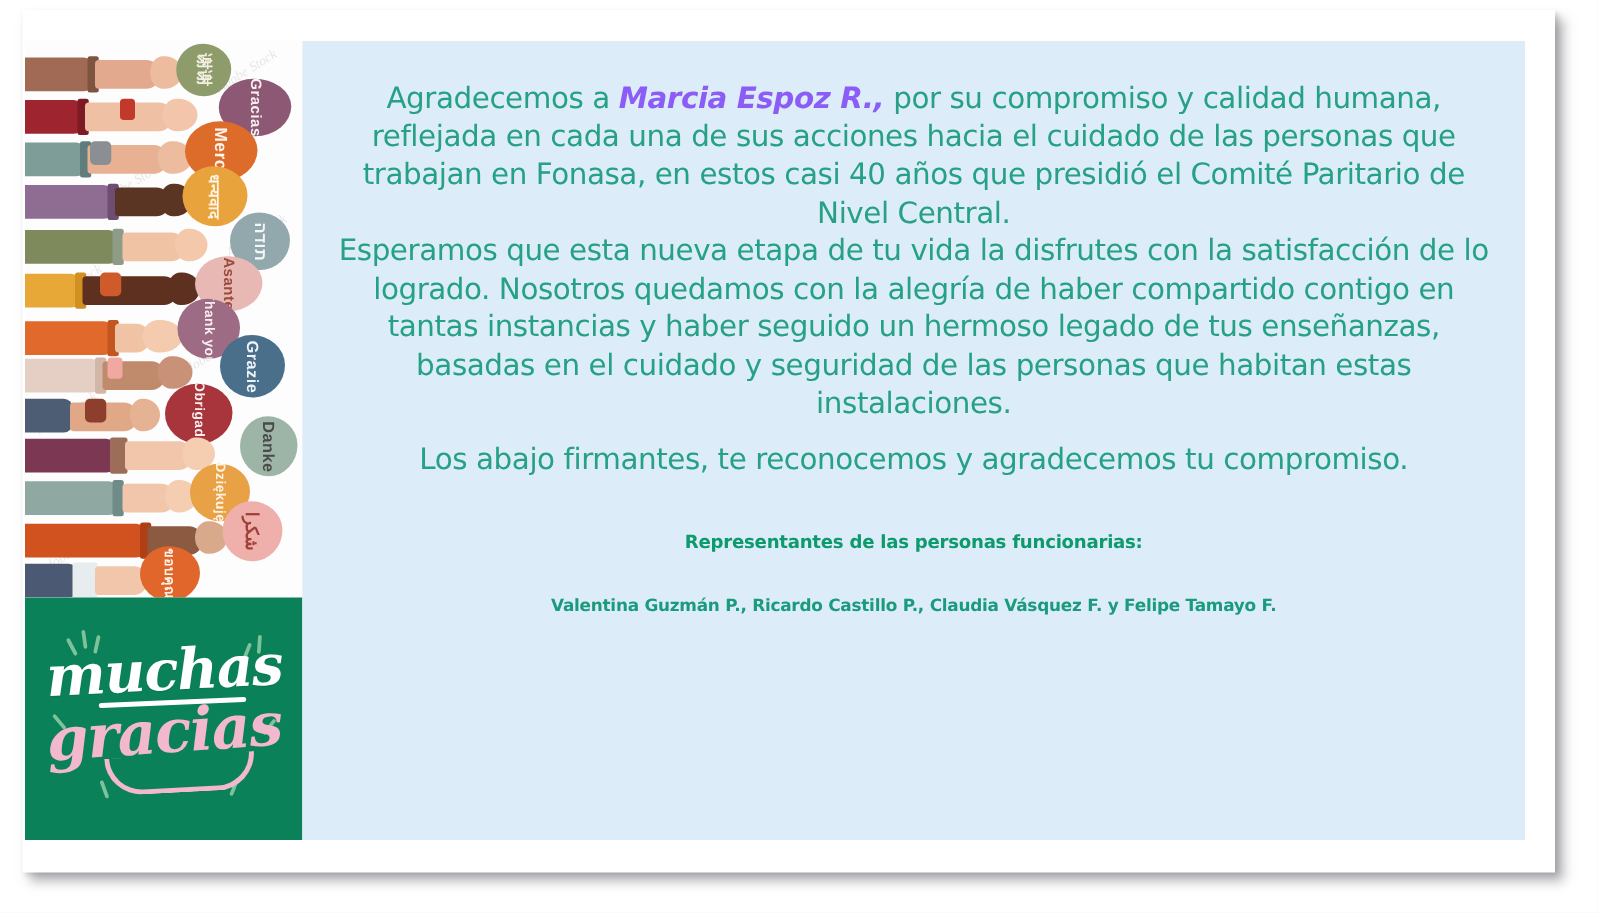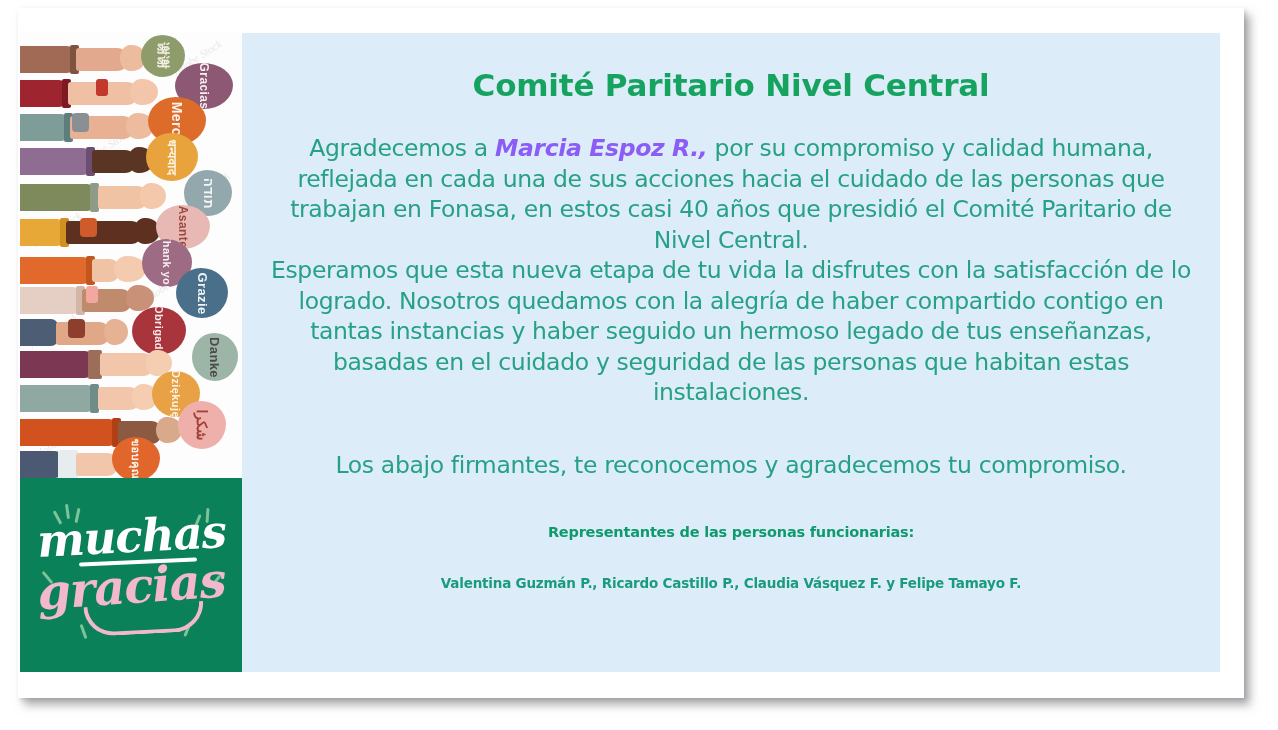--- a/index.html
+++ b/index.html
@@ -205,21 +205,21 @@
     color: #26a185;
     font-family: "DejaVu Sans", sans-serif;
     font-size: 23.5px;
     line-height: 1.30;
     letter-spacing: -0.35px;
     margin: 0 auto;
     max-width: 942px;
   }
   #para-1 { margin-top: 30px; }
   #para-2 { }
-  #para-3 { margin-top: 42px; }
+  #para-3 { margin-top: 14px; }
   .para b {
     font-weight: bold;
     color: #8b5cf6;
     font-style: italic;
   }
 
   #signatories {
     display: flex;
     flex-direction: row;
     margin-top: 44px;
@@ -395,21 +395,20 @@
           <div id="muchas-word">muchas</div>
           <div id="muchas-underline"></div>
           <div id="gracias-word">gracias</div>
           <div id="gracias-swash"></div>
         </div>
       </div>
     </div>
 
     <div id="text-col">
 
-      <h1 id="doc-title">Comité Paritario Nivel Central</h1>
 
       <p class="para" id="para-1"><span>Agradecemos a </span><b>Marcia Espoz R.,</b><span> por su compromiso y calidad humana, reflejada en cada una de sus acciones hacia el cuidado de las personas que trabajan en Fonasa, en estos casi 40 años que presidió el Comité Paritario de Nivel Central.</span></p>
 
       <p class="para" id="para-2">Esperamos que esta nueva etapa de tu vida la disfrutes con la satisfacción de lo logrado. Nosotros quedamos con la alegría de haber compartido contigo en tantas instancias y haber seguido un hermoso legado de tus enseñanzas, basadas en el cuidado y seguridad de las personas que habitan estas instalaciones.</p>
 
       <p class="para" id="para-3">Los abajo firmantes, te reconocemos y agradecemos tu compromiso.</p>
 
       <div id="signatories">
         <div class="sig-col" id="sig-col-left">
           <div class="sig-heading">Representantes de las personas funcionarias:</div>

